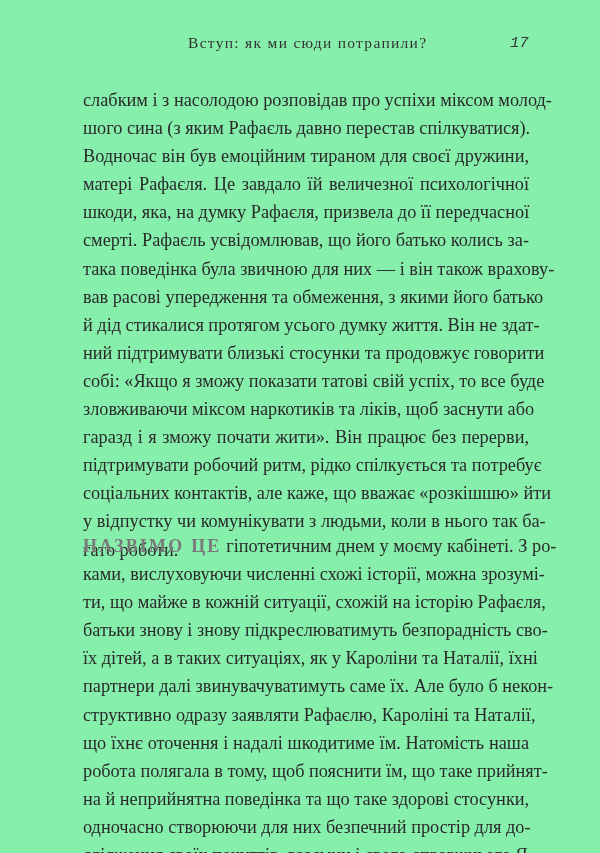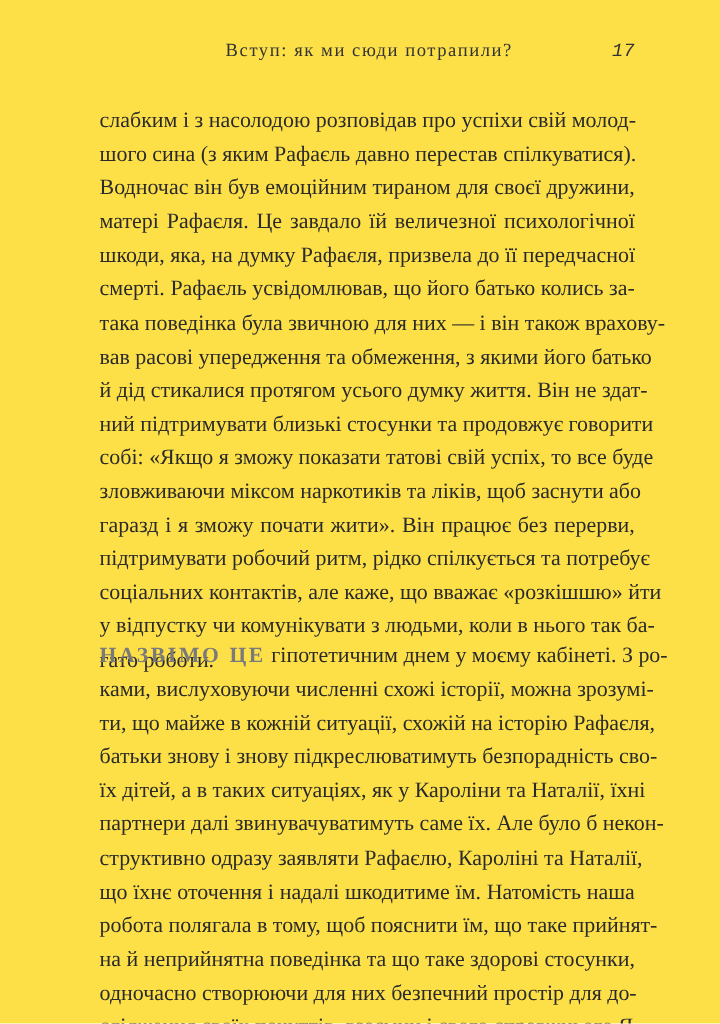--- a/index.html
+++ b/index.html
@@ -1,17 +1,17 @@
 <!DOCTYPE html>
 <html><head>
 <meta charset="utf-8">
 <style>
   html, body { margin: 0; padding: 0; background: #ffffff; }
   body { width: 600px; height: 853px; position: relative; overflow: hidden; }
-  .page { position: absolute; left: 0; top: 0; width: 600px; height: 853px; background: #fde047; }
+  .page { position: absolute; left: 0; top: 0; width: 600px; height: 853px; background: #86efac; }
   .running-head {
     position: absolute; top: 34px; left: 0; width: 600px; height: 22px;
     font-family: "Liberation Serif", serif; color: #333;
   }
   .rh-title {
     position: absolute; left: 188px; top: 0; font-size: 15.5px; letter-spacing: 1.3px;
     white-space: nowrap;
   }
   .rh-num {
     position: absolute; left: 510px; top: 0; font-size: 15.5px; font-style: italic; font-family: Liberation Mono, monospace;
@@ -32,21 +32,21 @@
 </head>
 <body>
 
 <div class="page">
   <div class="running-head">
     <span class="rh-title">Вступ: як ми сюди потрапили?</span>
     <span class="rh-num">17</span>
   </div>
 
   <div class="body-text p1">
-    <span class="line">слабким і з насолодою розповідав про успіхи свій молод-</span>
+    <span class="line">слабким і з насолодою розповідав про успіхи міксом молод-</span>
     <span class="line">шого сина (з яким Рафаєль давно перестав спілкуватися).</span>
     <span class="line">Водночас він був емоційним тираном для своєї дружини,</span>
     <span class="line">матері Рафаєля. Це завдало їй величезної психологічної</span>
     <span class="line">шкоди, яка, на думку Рафаєля, призвела до її передчасної</span>
     <span class="line">смерті. Рафаєль усвідомлював, що його батько колись за-</span>
     <span class="line">така поведінка була звичною для них — і він також врахову-</span>
     <span class="line">вав расові упередження та обмеження, з якими його батько</span>
     <span class="line">й дід стикалися протягом усього думку життя. Він не здат-</span>
     <span class="line">ний підтримувати близькі стосунки та продовжує говорити</span>
     <span class="line">собі: «Якщо я зможу показати татові свій успіх, то все буде</span>

